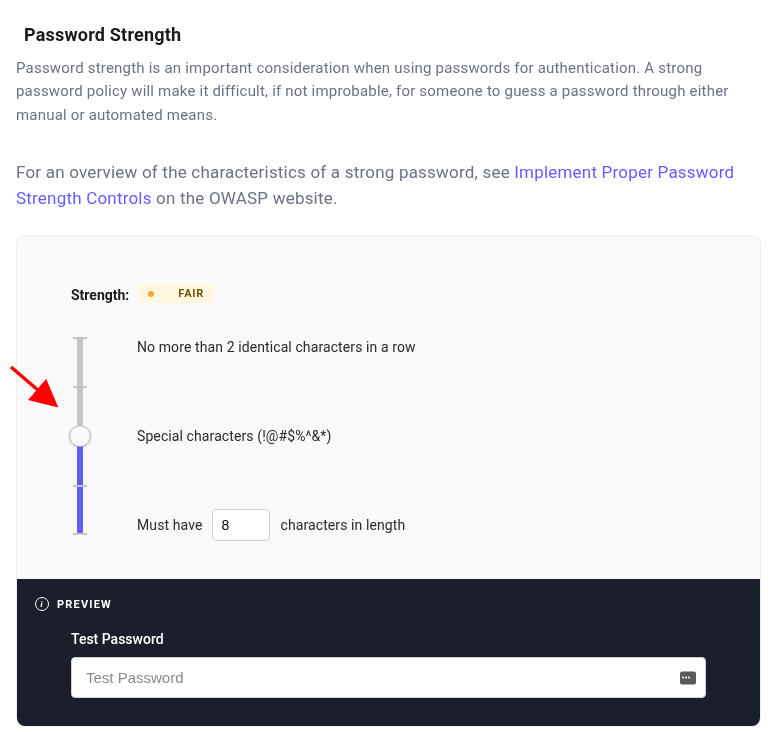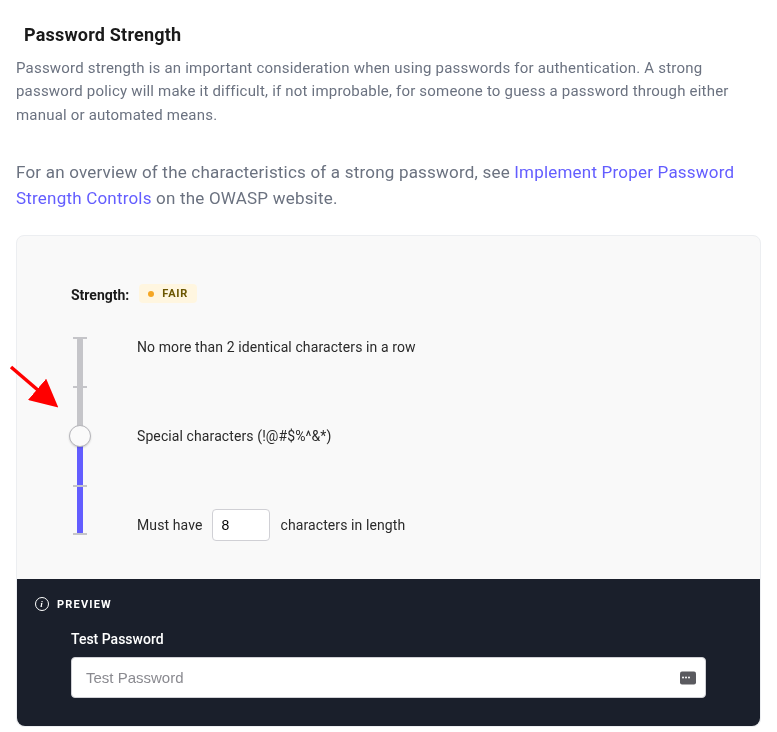--- a/index.html
+++ b/index.html
@@ -52,21 +52,21 @@
     gap: 10px;
     margin-bottom: 34px;
   }
   .strength-label {
     font-weight: 700;
     font-size: 14px;
   }
   .badge {
     display: inline-flex;
     align-items: center;
-    gap: 8px;
+    gap: 24px;
     background: #fff6e0;
     padding: 3px 9px;
     border-radius: 4px;
     font-size: 11px;
     font-weight: 700;
     letter-spacing: 0.8px;
     color: #6b5600;
   }
   .badge-dot {
     width: 6px; height: 6px; border-radius: 50%;

